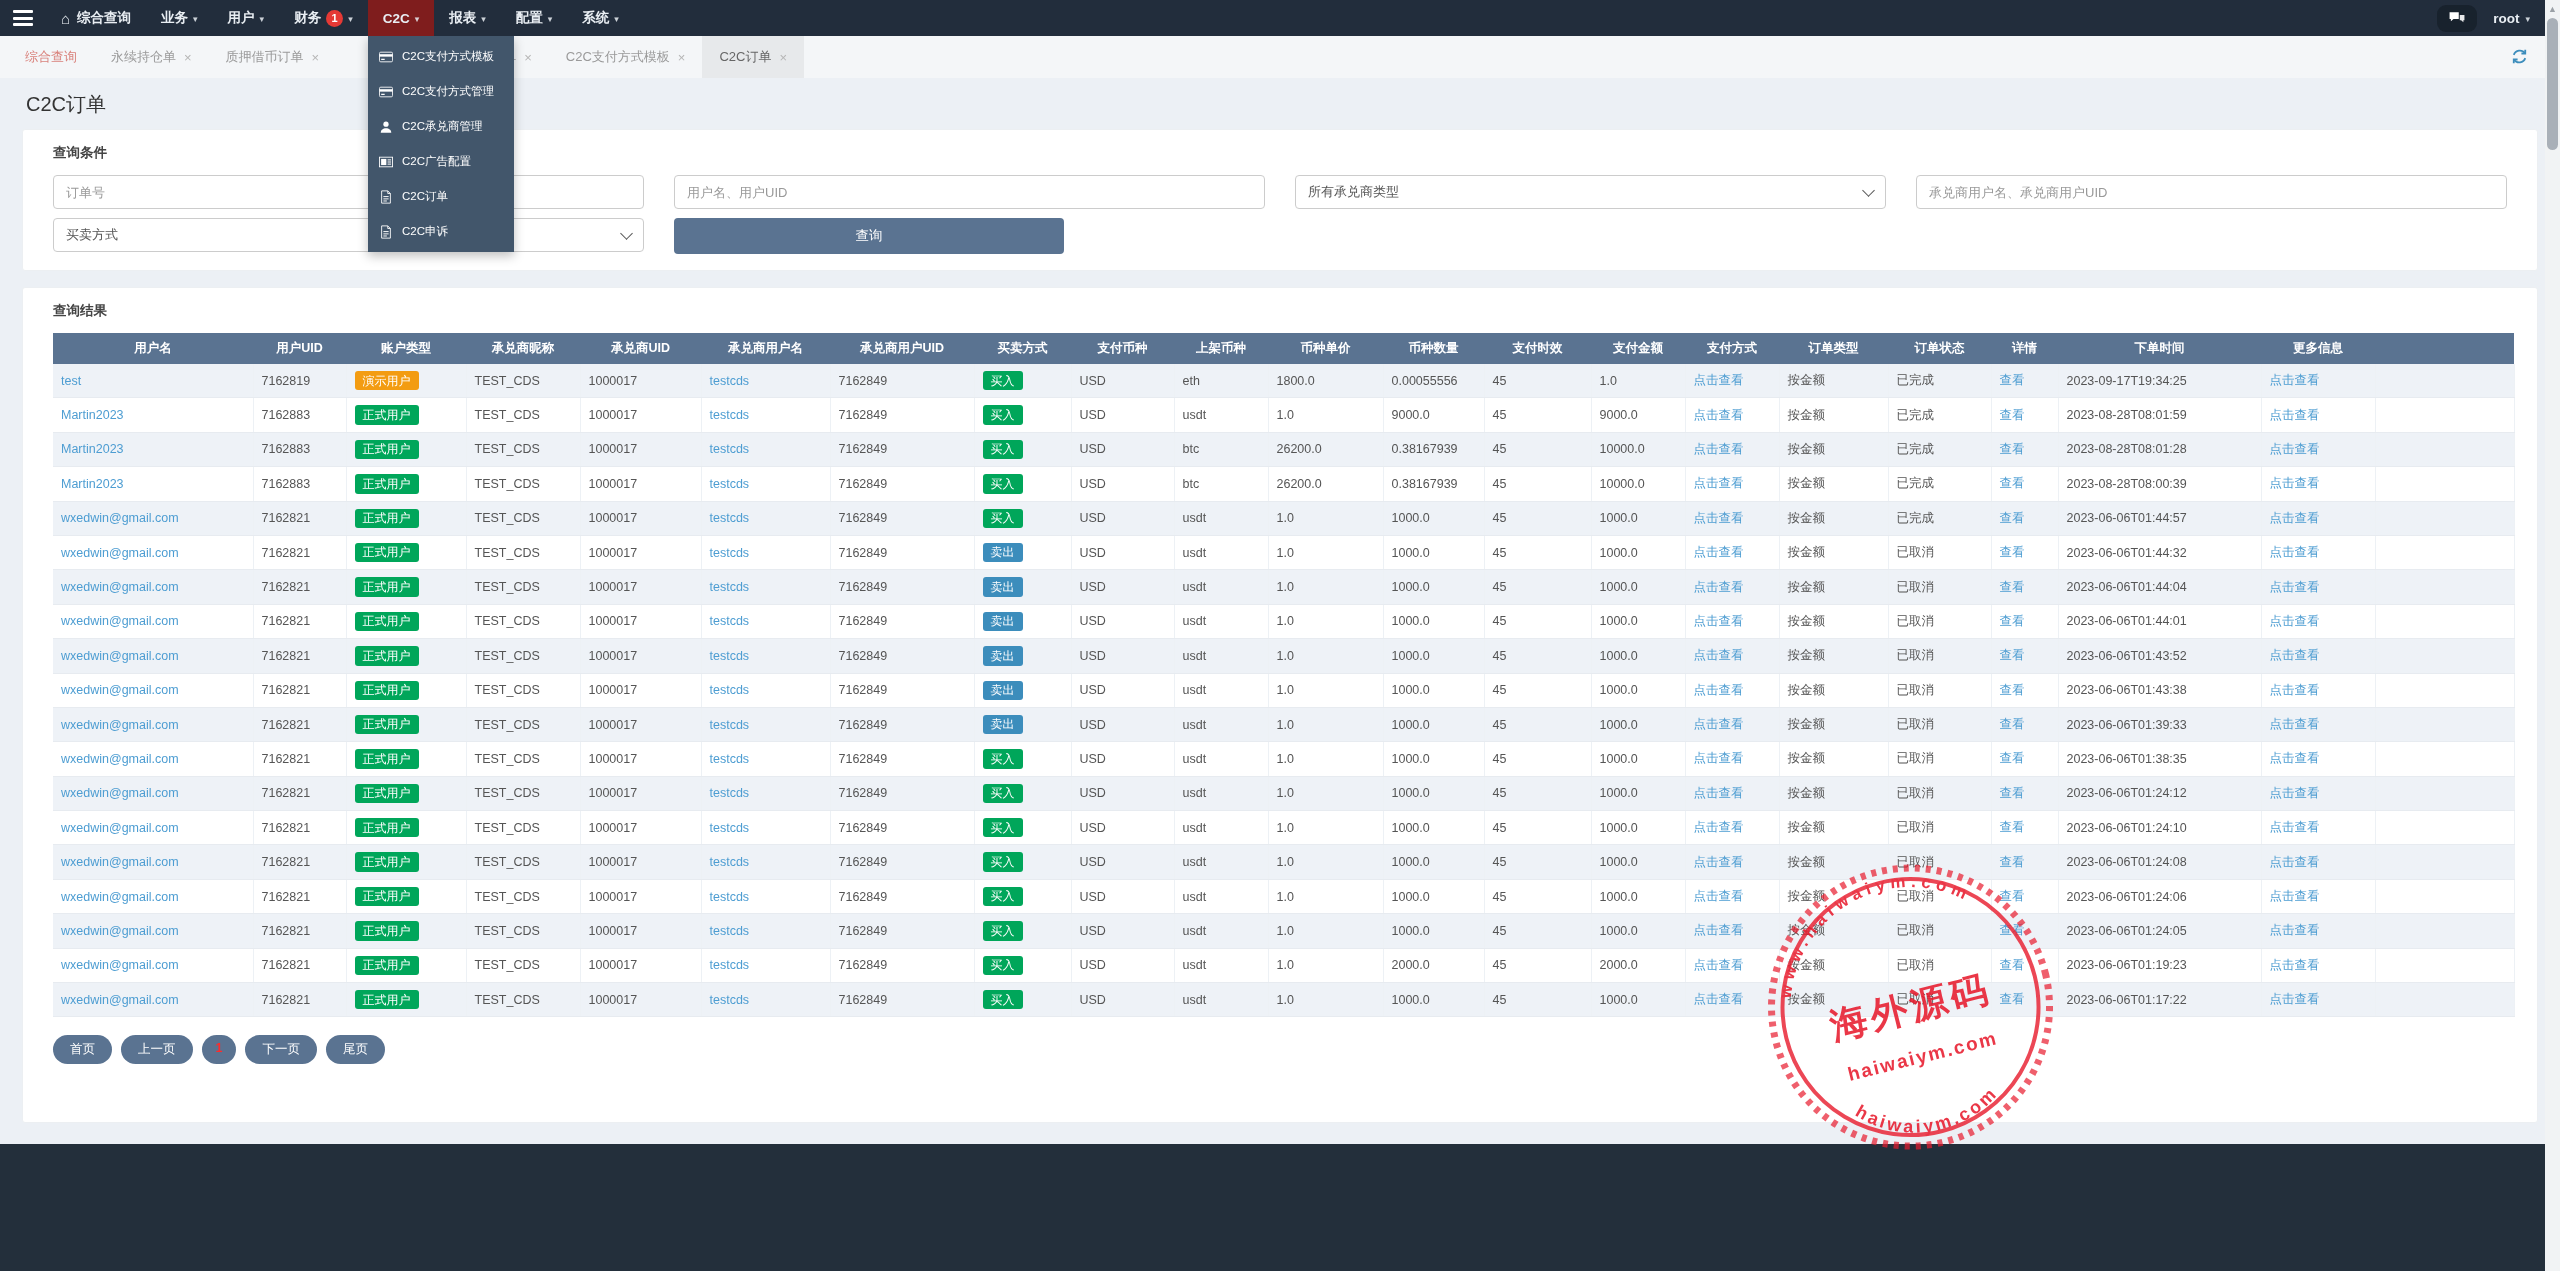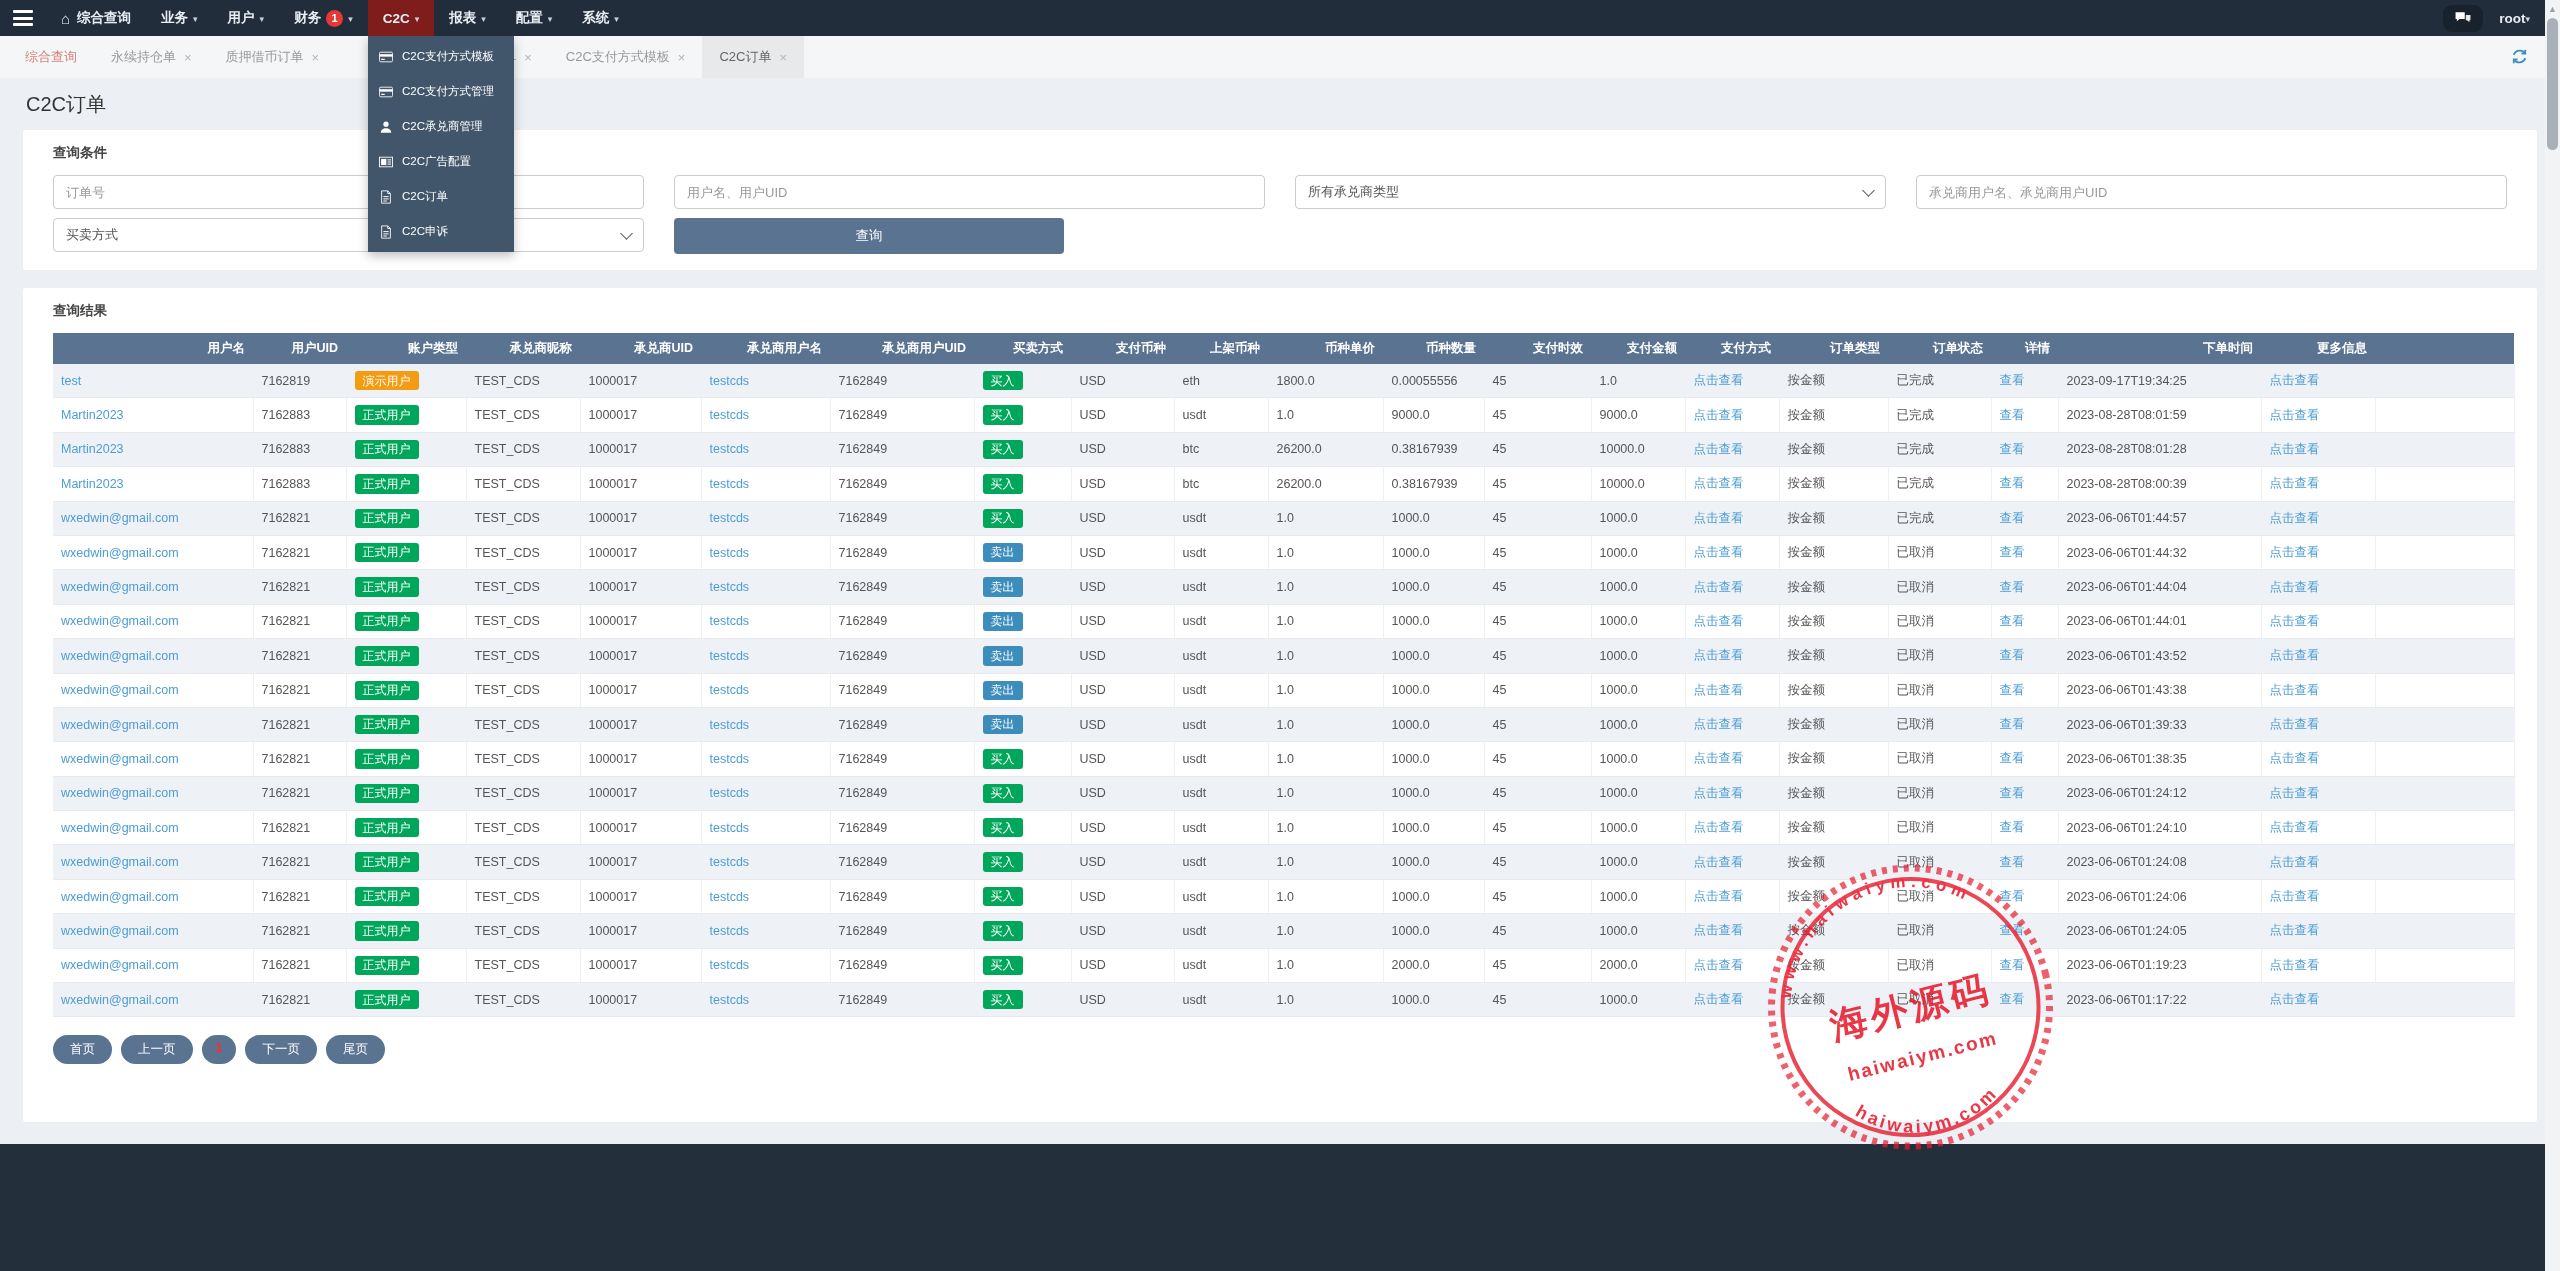--- a/index.html
+++ b/index.html
@@ -10,21 +10,21 @@
   .burger{width:46px;display:flex;flex-direction:column;justify-content:center;align-items:center;gap:3.5px;cursor:pointer}
   .burger span{width:20px;height:3px;background:#fff;border-radius:1px}
   .nav-menu{display:flex;align-items:stretch}
   .nav-item{display:flex;align-items:center;gap:5px;padding:0 15px;font-size:13.5px;font-weight:bold;cursor:pointer;white-space:nowrap}
   .nav-item.active{background:#7f1d1d}
   .home-glyph{font-size:15px;margin-right:2px}
   .badge-num{background:#e53935;color:#fff;border-radius:50%;width:17px;height:17px;line-height:17px;text-align:center;font-size:11px;font-weight:bold}
   .caret{font-size:9px;opacity:.85;margin-top:2px}
   .nav-right{margin-left:auto;display:flex;align-items:center;gap:16px;padding-right:30px}
   .chat-btn{background:#18222d;border-radius:9px;width:40px;height:27px;display:flex;align-items:center;justify-content:center;cursor:pointer}
-  .root-box{display:flex;align-items:center;font-size:13.5px;font-weight:bold;cursor:pointer}
+  .root-box{display:flex;align-items:center;gap:6px;font-size:13.5px;font-weight:bold;cursor:pointer}
   
   .dropdown{position:absolute;top:36px;left:358px;width:146px;background:#42566b;z-index:44;
             box-shadow:0 4px 10px rgba(0,0,0,.25);padding:3px 0}
   .dd-item{display:flex;align-items:center;gap:9px;padding:10px 11px;color:#fff;font-size:11.5px;cursor:pointer;white-space:nowrap}
   .dd-ico{width:14px;height:14px;flex:none;display:inline-flex}
   .dd-ico svg{width:14px;height:14px}
   
   .tabbar{height:42px;background:#f4f6f8;display:flex;align-items:stretch;padding-left:8px;position:relative}
   .tab{display:flex;align-items:center;padding:0 17px;font-size:13px;color:#9a9a9a;gap:8px;cursor:pointer;white-space:nowrap}
   .tab.active{background:#e7e9eb;color:#666}
@@ -44,21 +44,21 @@
   input.input::placeholder{color:#999}
   .select{cursor:pointer;justify-content:space-between}
   .chev{width:8px;height:8px;border-right:1.5px solid #555;border-bottom:1.5px solid #555;transform:rotate(45deg);margin-top:-4px}
   .search-btn{width:66%;height:36px;background:#5a7391;color:#fff;border-radius:4px;display:flex;align-items:center;
               justify-content:center;font-size:13.5px;cursor:pointer}
   .filters{margin-top:15px;display:flex;border-bottom:1px solid #ddd}
   .filter{width:102px;text-align:center;padding:7px 0;border-right:1px solid #ddd;color:#555;font-size:13px;cursor:pointer}
   
   .results{margin-top:16px;padding-bottom:58px}
   table{border-collapse:collapse;table-layout:fixed;width:100%;margin-top:2px}
-  thead th{background:#5a7391;color:#fff;font-size:12.5px;font-weight:bold;text-align:right;padding:7px 8px;
+  thead th{background:#5a7391;color:#fff;font-size:12.5px;font-weight:bold;text-align:center;padding:7px 8px;
            overflow:hidden;white-space:nowrap}
   tbody td{font-size:12.5px;color:#555;padding:7px 8px;border-bottom:1px solid #e7ebf0;border-right:1px solid #edf1f5;
            overflow:hidden;white-space:nowrap;height:16px}
   tbody tr:nth-child(odd){background:#eef2f7}
   tbody tr:nth-child(even){background:#fff}
   .lnk{color:#4d9dd2;cursor:pointer}
   .badge{display:inline-block;padding:2.5px 8px;border-radius:3px;color:#fff;font-size:12px;line-height:1.2}
   
   .pager{margin-top:18px;display:flex;gap:9px}
   .pill{background:#5a7391;color:#fff;border-radius:15px;padding:6px 17px;font-size:12.5px;cursor:pointer}

